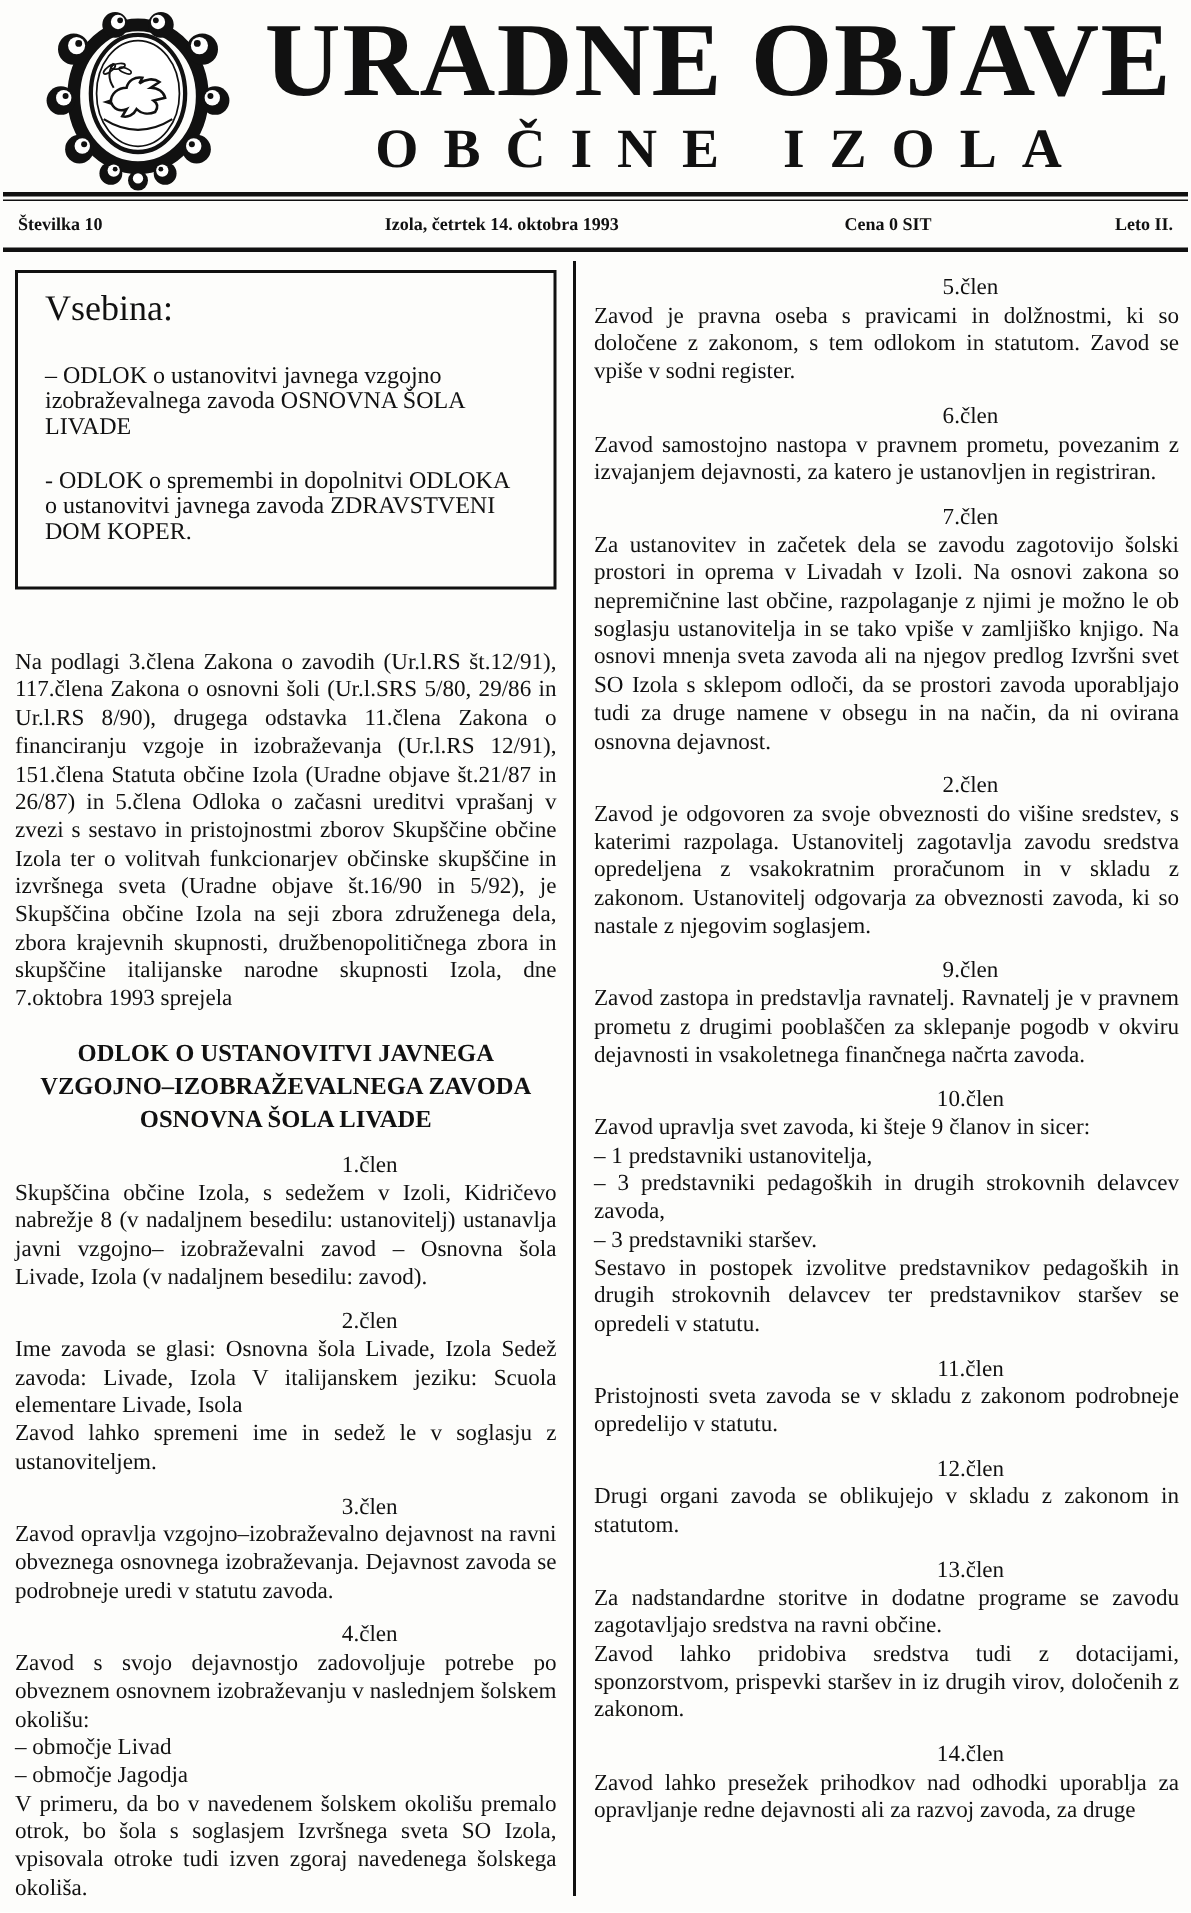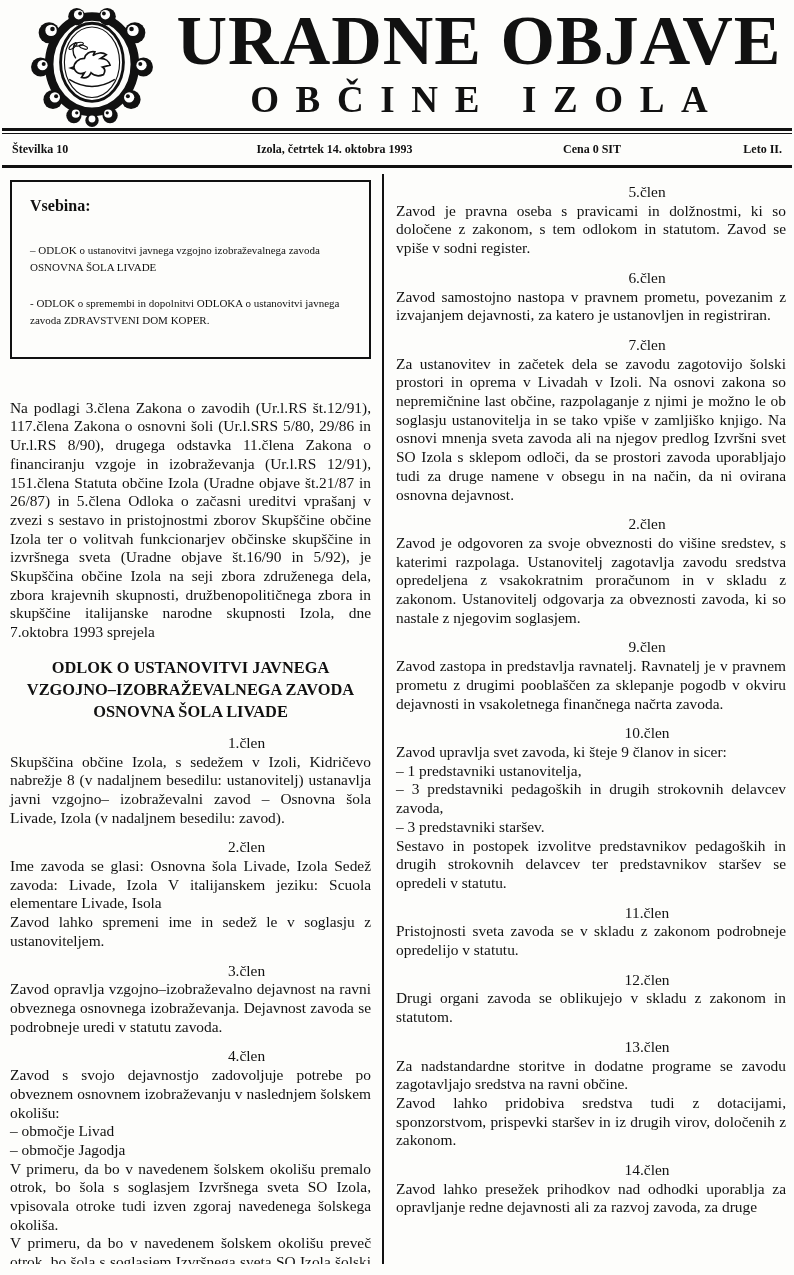--- a/index.html
+++ b/index.html
@@ -35,22 +35,22 @@
   .columns{
     display:flex;box-sizing:border-box;height:1096px;overflow:hidden;
     padding:6px 8px 0 10px;
     font-size:15.4px;line-height:18.7px;text-align:justify;
   }
   .col-left{flex:0 0 372px;width:372px;padding-right:11px;box-sizing:border-box;}
   .col-divider{flex:0 0 2px;background:#111;}
   .col-right{flex:1;padding-left:12px;}
   
   .vsebina{border:2px solid #111;margin:6px 0 0;padding:15px 18px 28px;text-align:left;}
-  .vsebina-title{font-size:16px;font-weight:bold;margin:0 0 26px;}
-  .vsebina-item{font-size:11px;line-height:17px;margin:0 0 19px;text-align:left;}
+  .vsebina-title{font-size:24px;font-weight:normal;margin:0 0 26px;}
+  .vsebina-item{font-size:16px;line-height:17px;margin:0 0 19px;text-align:left;}
   .vsebina-item:last-child{margin-bottom:0;}
   
   .intro{margin:40px 0 0;}
   .decree-title{font-weight:bold;text-align:center;font-size:16.4px;line-height:22px;margin:15px 4px 0;}
   .article .clen{margin:11px 0 0;padding-left:112px;text-align:center;}
   .article p.para{margin:0;}
   .col-right .article:first-child .clen{margin-top:9px;}
 </style>
 </head>
 <body>

